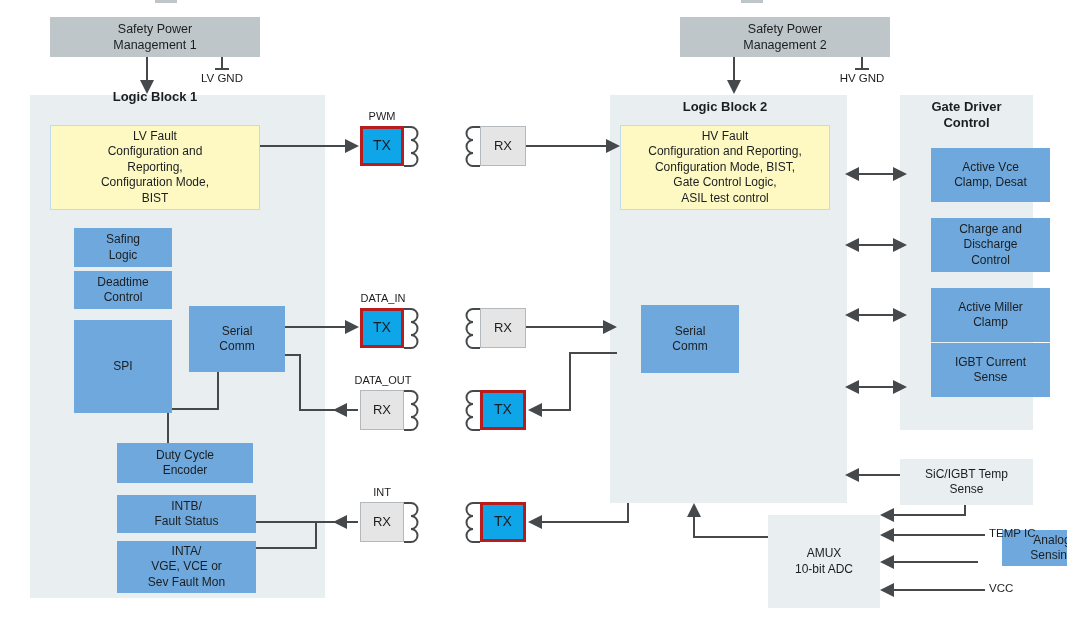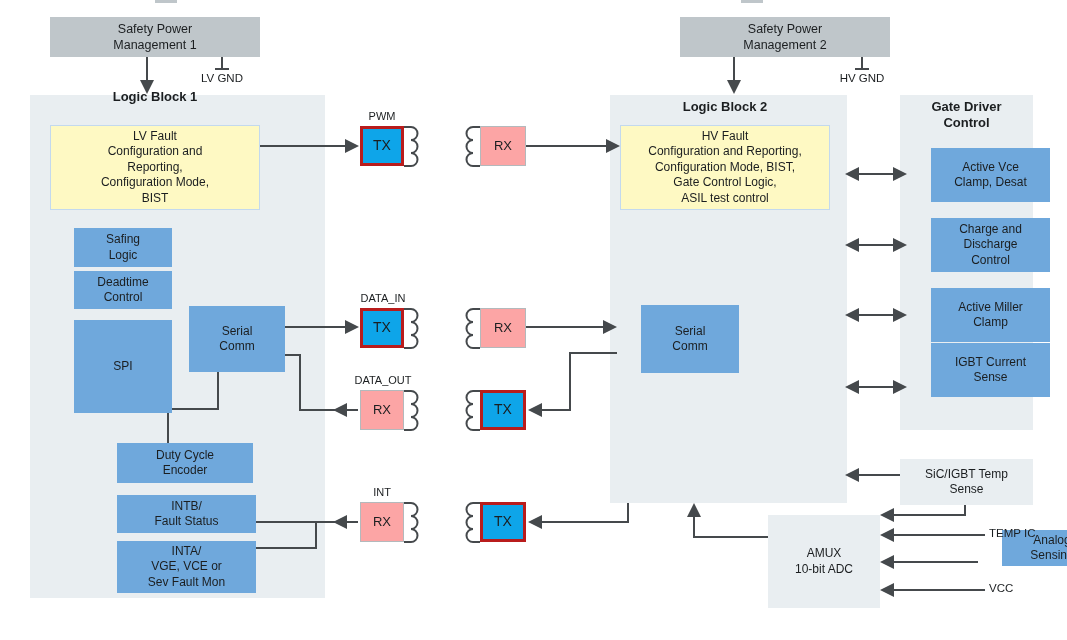--- a/index.html
+++ b/index.html
@@ -11,21 +11,21 @@
   .panel{position:absolute;background:#e9eef1;z-index:1;}
   .box{
     position:absolute;display:flex;align-items:center;justify-content:center;
     text-align:center;white-space:pre-line;font-size:12px;line-height:1.28;
     z-index:3;box-sizing:border-box;
   }
   .blue{background:#6fa8dc;margin-left:24px;}
   .lblue{background:#fef9c3;border:1px solid #c3d9ee;text-align:center;}
   .gray{background:#bfc6ca;}
   .cell-light{background:#0ea5e9;border:3px solid #b91c1c;font-size:14px;}
-  .cell-gray{background:#fca5a5;border:1px solid #b3b9bc;font-size:13px;}
+  .cell-gray{background:#e5e5e5;border:1px solid #b3b9bc;font-size:13px;}
   .ltcell{background:#e9eef1;margin-top:7px;}
   .title{
     position:absolute;font-weight:bold;font-size:13px;text-align:center;
     white-space:pre-line;line-height:1.25;z-index:3;
   }
   .lbl{
     position:absolute;font-size:11px;text-align:center;z-index:4;
     white-space:nowrap;
   }
   .slbl{

